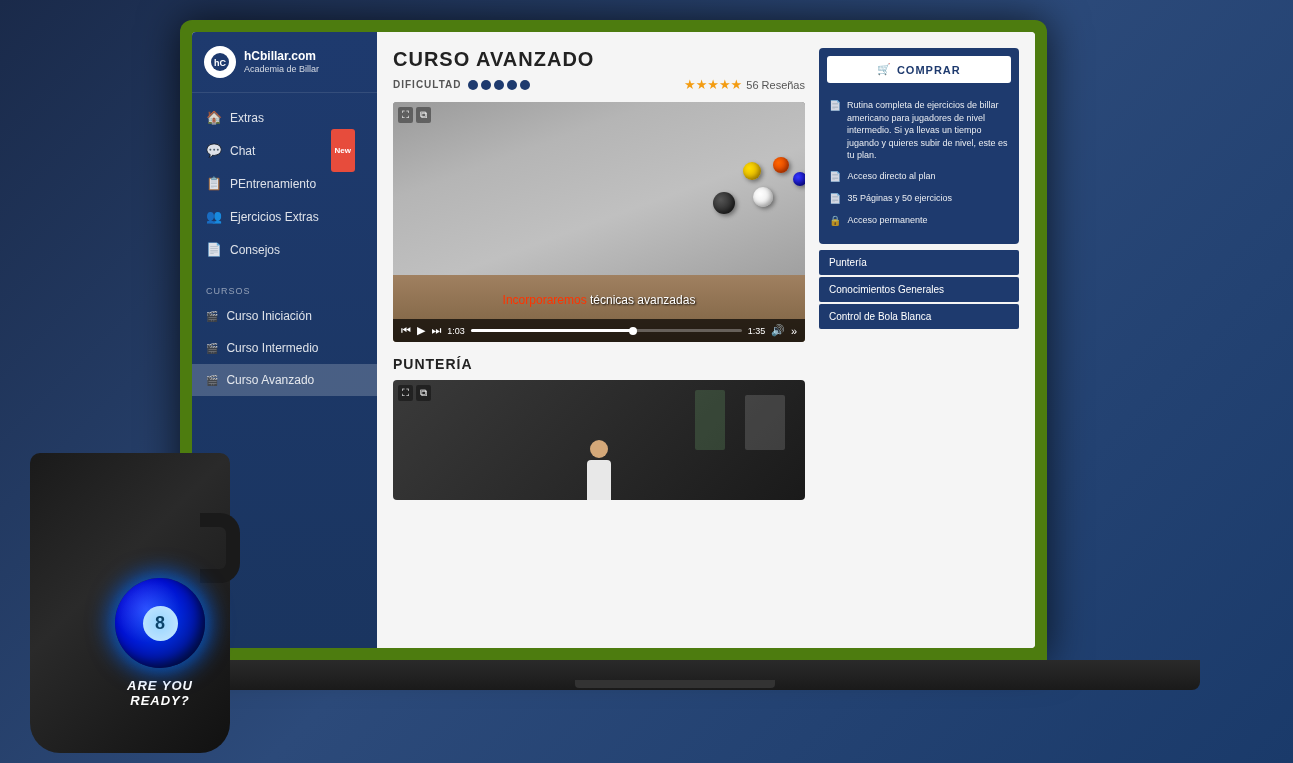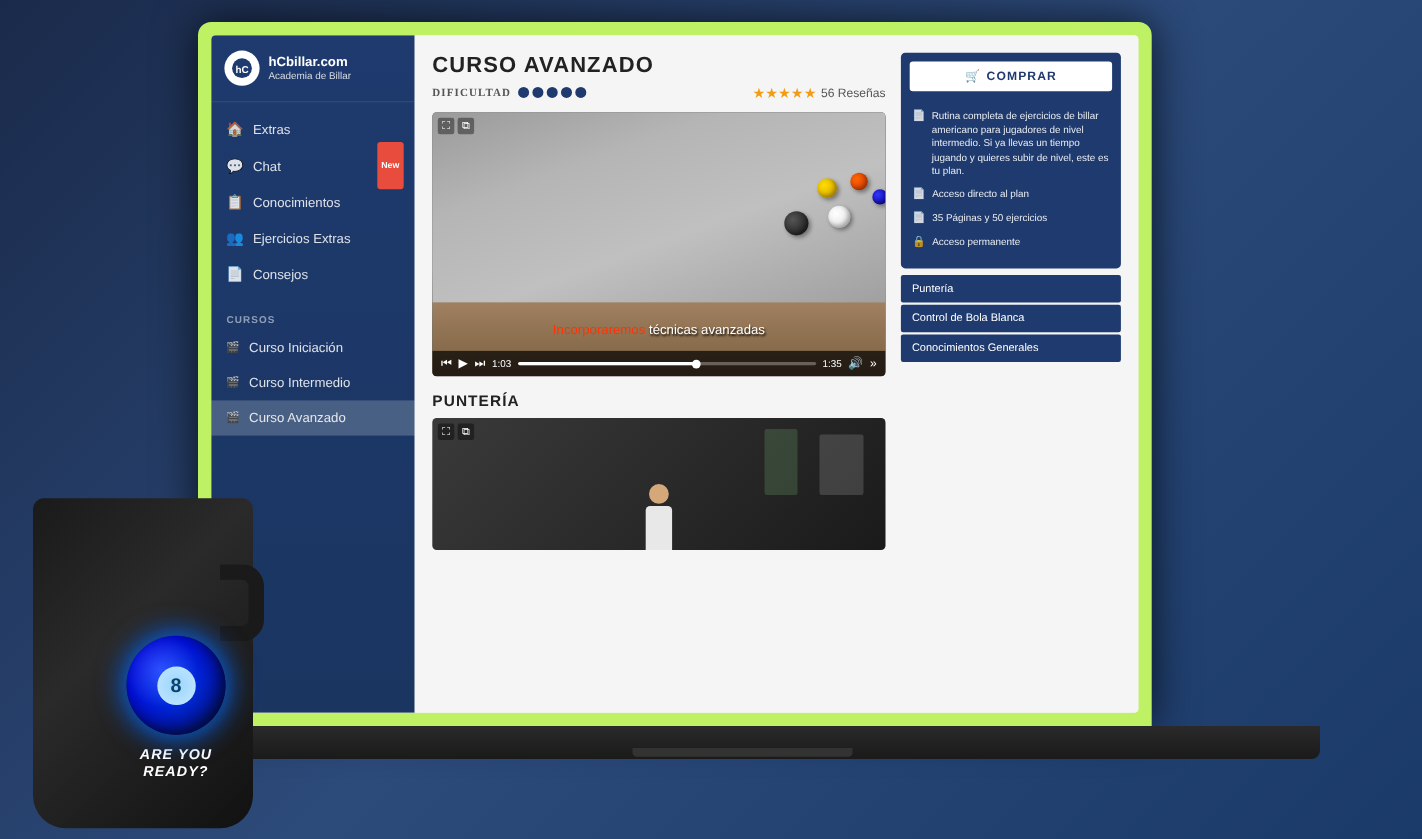--- a/index.html
+++ b/index.html
@@ -20,21 +20,21 @@
       width: 1050px;
       height: 700px;
     }
 
     .laptop-screen-bezel {
       position: absolute;
       top: 0;
       left: 30px;
       width: 867px;
       height: 640px;
-      background: #bef264;
+      background: #4d7c0f;
       border-radius: 12px 12px 0 0;
       padding: 12px;
       box-shadow: 0 0 40px rgba(0,0,0,0.7);
     }
 
     .laptop-screen {
       width: 100%;
       height: 100%;
       background: #f0f0f0;
       border-radius: 4px;
@@ -124,33 +124,33 @@
     }
 
     .nav-icon {
       font-size: 13px;
       width: 16px;
       text-align: center;
     }
 
     .badge-new {
       position: absolute;
-      right: 10px;
+      right: 22px;
       background: #e74c3c;
       color: white;
       font-size: 8px;
       padding: 17px 4px;
       border-radius: 3px;
       font-weight: bold;
     }
 
     .sidebar-section-title {
       color: rgba(255,255,255,0.5);
       font-size: 9px;
-      font-weight: bold;
+      font-weight: normal;
       text-transform: uppercase;
       letter-spacing: 1px;
       padding: 12px 14px 4px;
     }
 
     .course-item {
       display: flex;
       align-items: center;
       gap: 8px;
       padding: 9px 14px;
@@ -193,23 +193,22 @@
 
     .course-meta {
       display: flex;
       align-items: center;
       justify-content: space-between;
       margin-bottom: 10px;
     }
 
     .difficulty-section {
       display: flex;
-      align-items: flex-start;
+      align-items: flex-end;
       gap: 6px;
-      font-family: Liberation Serif, serif;
     }
 
     .difficulty-label {
       font-size: 10px;
       color: #555;
       font-weight: bold;
       letter-spacing: 1px;
     }
 
     .difficulty-dots {
@@ -620,21 +619,21 @@
             <span class="nav-icon">🏠</span>
             <span>Extras</span>
           </div>
           <div class="nav-item">
             <span class="nav-icon">💬</span>
             <span>Chat</span>
             <span class="badge-new">New</span>
           </div>
           <div class="nav-item">
             <span class="nav-icon">📋</span>
-            <span>Conocimientos</span>
+            <span>PEntrenamiento</span>
           </div>
           <div class="nav-item">
             <span class="nav-icon">👥</span>
             <span>Ejercicios Extras</span>
           </div>
           <div class="nav-item">
             <span class="nav-icon">📄</span>
             <span>Consejos</span>
           </div>
         </div>
@@ -758,22 +757,22 @@
               </div>
               <div class="feature-item">
                 <span class="feature-icon">🔒</span>
                 <span class="feature-text">Acceso permanente</span>
               </div>
             </div>
           </div>
 
           <div class="modules-list">
             <div class="module-item">Puntería</div>
+            <div class="module-item">Conocimientos Generales</div>
             <div class="module-item">Control de Bola Blanca</div>
-            <div class="module-item">Conocimientos Generales</div>
           </div>
         </div>
       </div>
 
     </div>
   </div>
   <div class="laptop-base"></div>
 </div>
 
 <div class="mug-container">

